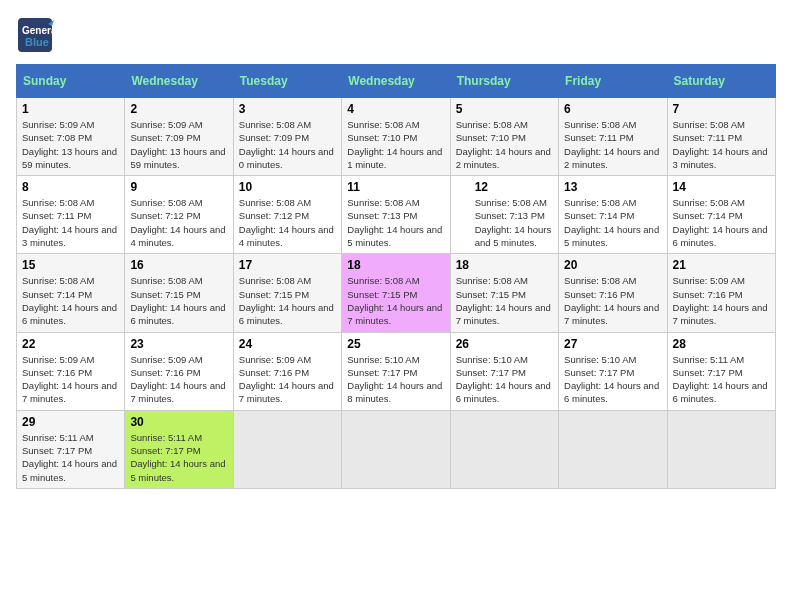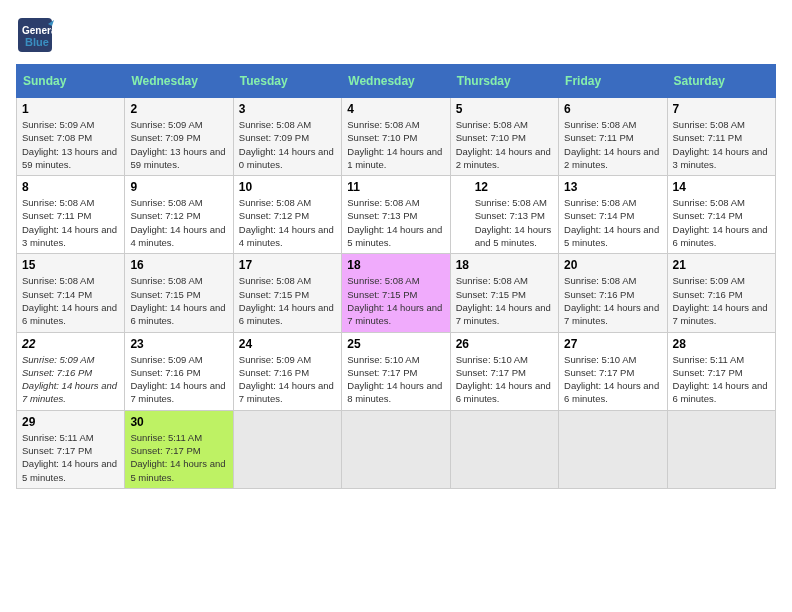--- a/index.html
+++ b/index.html
@@ -197,21 +197,21 @@
         <td style="background-color: rgb(245, 245, 245);">
           <div class="day-num">20</div>
           <div class="day-info">Sunrise: 5:08 AM<br>Sunset: 7:16 PM<br>Daylight: 14 hours and 7 minutes.</div>
         </td>
         <td style="background-color: rgb(245, 245, 245);">
           <div class="day-num">21</div>
           <div class="day-info">Sunrise: 5:09 AM<br>Sunset: 7:16 PM<br>Daylight: 14 hours and 7 minutes.</div>
         </td>
       </tr>
       <tr>
-        <td style="background-color: rgb(255, 255, 255); font-style: italic;">
+        <td style="background-color: rgb(255, 255, 255);">
           <div class="day-num">22</div>
           <div class="day-info">Sunrise: 5:09 AM<br>Sunset: 7:16 PM<br>Daylight: 14 hours and 7 minutes.</div>
         </td>
         <td style="background-color: rgb(255, 255, 255);">
           <div class="day-num">23</div>
           <div class="day-info">Sunrise: 5:09 AM<br>Sunset: 7:16 PM<br>Daylight: 14 hours and 7 minutes.</div>
         </td>
         <td style="background-color: rgb(255, 255, 255);">
           <div class="day-num">24</div>
           <div class="day-info">Sunrise: 5:09 AM<br>Sunset: 7:16 PM<br>Daylight: 14 hours and 7 minutes.</div>

